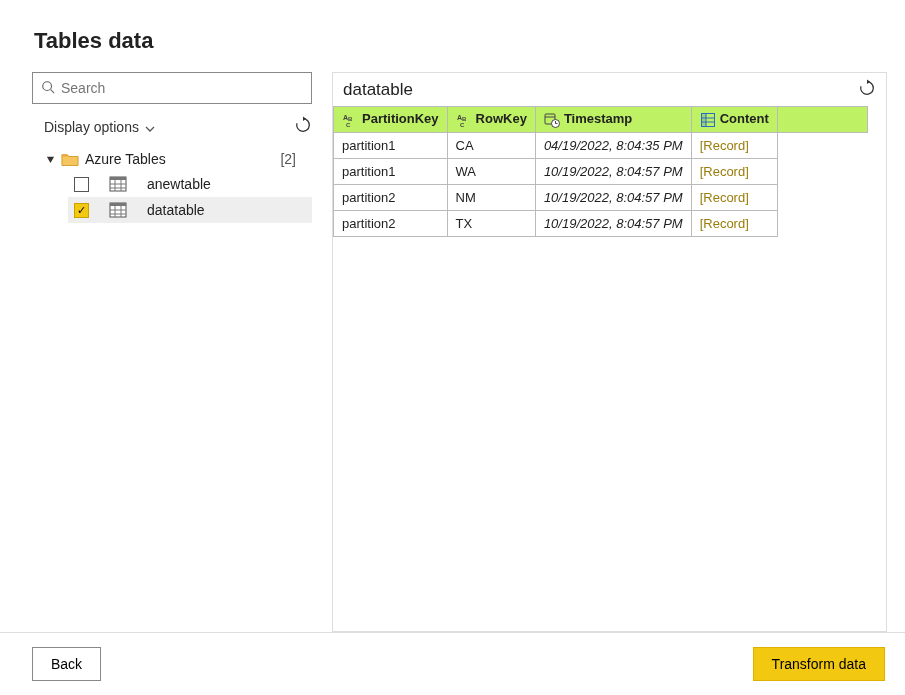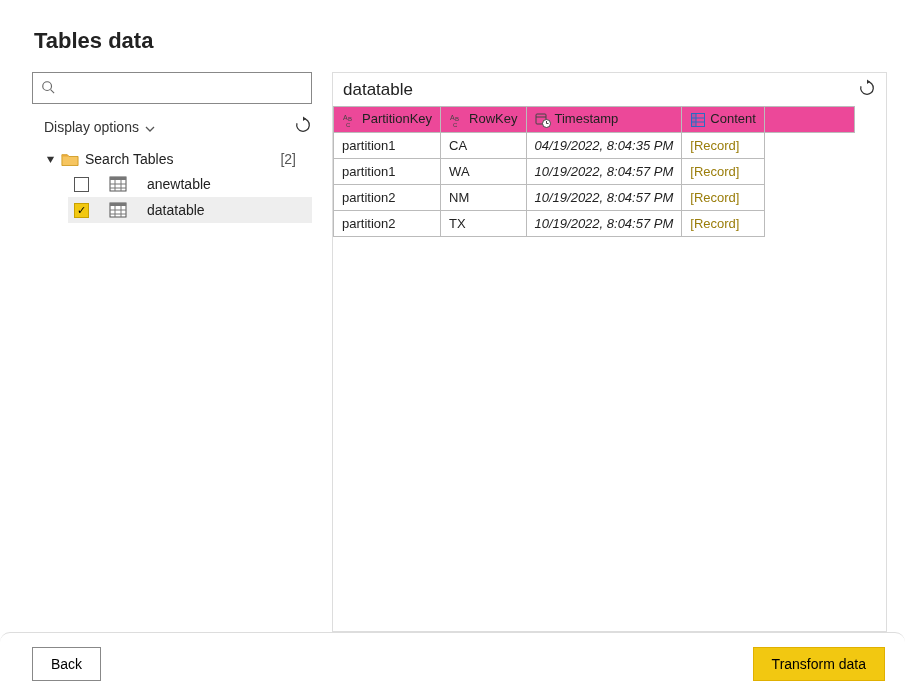--- a/index.html
+++ b/index.html
@@ -34,45 +34,46 @@
     .checkbox.checked::after { content: "✓"; font-size: 11px; color: #000; line-height: 1; }
 
     .table-icon { width: 18px; height: 16px; display: inline-block; }
 
     .preview-head { display: flex; align-items: center; justify-content: space-between; padding: 6px 10px; }
     .preview-title { font-size: 17px; font-weight: 400; }
 
     .grid-wrap { flex: 1; overflow: auto; }
     table.grid { border-collapse: collapse; }
     table.grid th, table.grid td { border: 1px solid #bbb; font-size: 13px; text-align: left; padding: 4px 8px; white-space: nowrap; height: 26px; vertical-align: middle; }
-    table.grid th { background: #ec4899; font-weight: 400; }
+    table.grid th { background: #bef264; font-weight: 700; }
     .col-icon { display: inline-flex; align-items: center; width: 16px; height: 16px; vertical-align: middle; margin-right: 4px; }
     .ts { font-style: italic; text-align: right; display: block; }
     .rec { color: #9a7d0a; }
 
-    .footer { border-top: 1px solid #ddd; display: flex; align-items: center; padding: 14px 20px 14px 32px; gap: 10px; border-radius: 10px; }
+    .footer { border-top: 1px solid #ddd; display: flex; align-items: center; padding: 14px 20px 14px 32px; gap: 10px; }
     .footer .spacer { flex: 1; }
     .btn { border: 1px solid #888; background: #fff; padding: 8px 18px; font-size: 14px; font-family: inherit; cursor: pointer; }
     .btn.primary { background: #f2c811; border-color: #e0b000; }
   </style>
 </head>
 <body>
 
 <div class="root">
   <div class="heading">Tables data</div>
   <div class="main">
     <div class="left">
 
       <div class="search-box">
         <span>
           <svg viewBox="0 0 16 16">
               <circle cx="7" cy="7" r="5" stroke-width="1.3"></circle>
               <line x1="11" y1="11" x2="15" y2="15" stroke-width="1.3"></line>
             </svg>
         </span>
+        <input type="text" placeholder="Search" style="">
       </div>
 
       <div class="nav-header">
         <div class="nav-header-left">
           <span>Display options</span>
           <span class="chev">
             <svg viewBox="0 0 10 6" width="10" height="6">
                 <path d="M1 1 L5 5 L9 1" stroke="#555" stroke-width="1.3" fill="none"></path>
               </svg>
           </span>
@@ -91,21 +92,21 @@
             <svg width="9" height="9" viewBox="0 0 10 10">
                 <path d="M1 2 L9 2 L5 9 Z" fill="#333"></path>
               </svg>
           </span>
           <span class="folder-icon">
             <svg viewBox="0 0 20 16">
                 <path d="M1 3 L7 3 L9 5 L19 5 L19 15 L1 15 Z" fill="#f6c560" stroke="#c48a00" stroke-width="0.8"></path>
                 <path d="M1 3 L7 3 L9 5 L1 5 Z" fill="#e8a93a"></path>
               </svg>
           </span>
-          <span>Search Tables</span>
+          <span>Azure Tables</span>
           <span class="count">[2]</span>
         </div>
         <div class="tree-children" id="tree-children">
             <div class="tree-item">
               <span class="checkbox"></span>
               <span class="table-icon"><svg viewBox="0 0 18 16">
                   <rect x="1" y="1" width="16" height="14" fill="#fff" stroke="#555"></rect>
                   <rect x="1" y="1" width="16" height="3" fill="#777"></rect>
                   <line x1="1" y1="8" x2="17" y2="8" stroke="#777"></line>
                   <line x1="1" y1="12" x2="17" y2="12" stroke="#777"></line>

